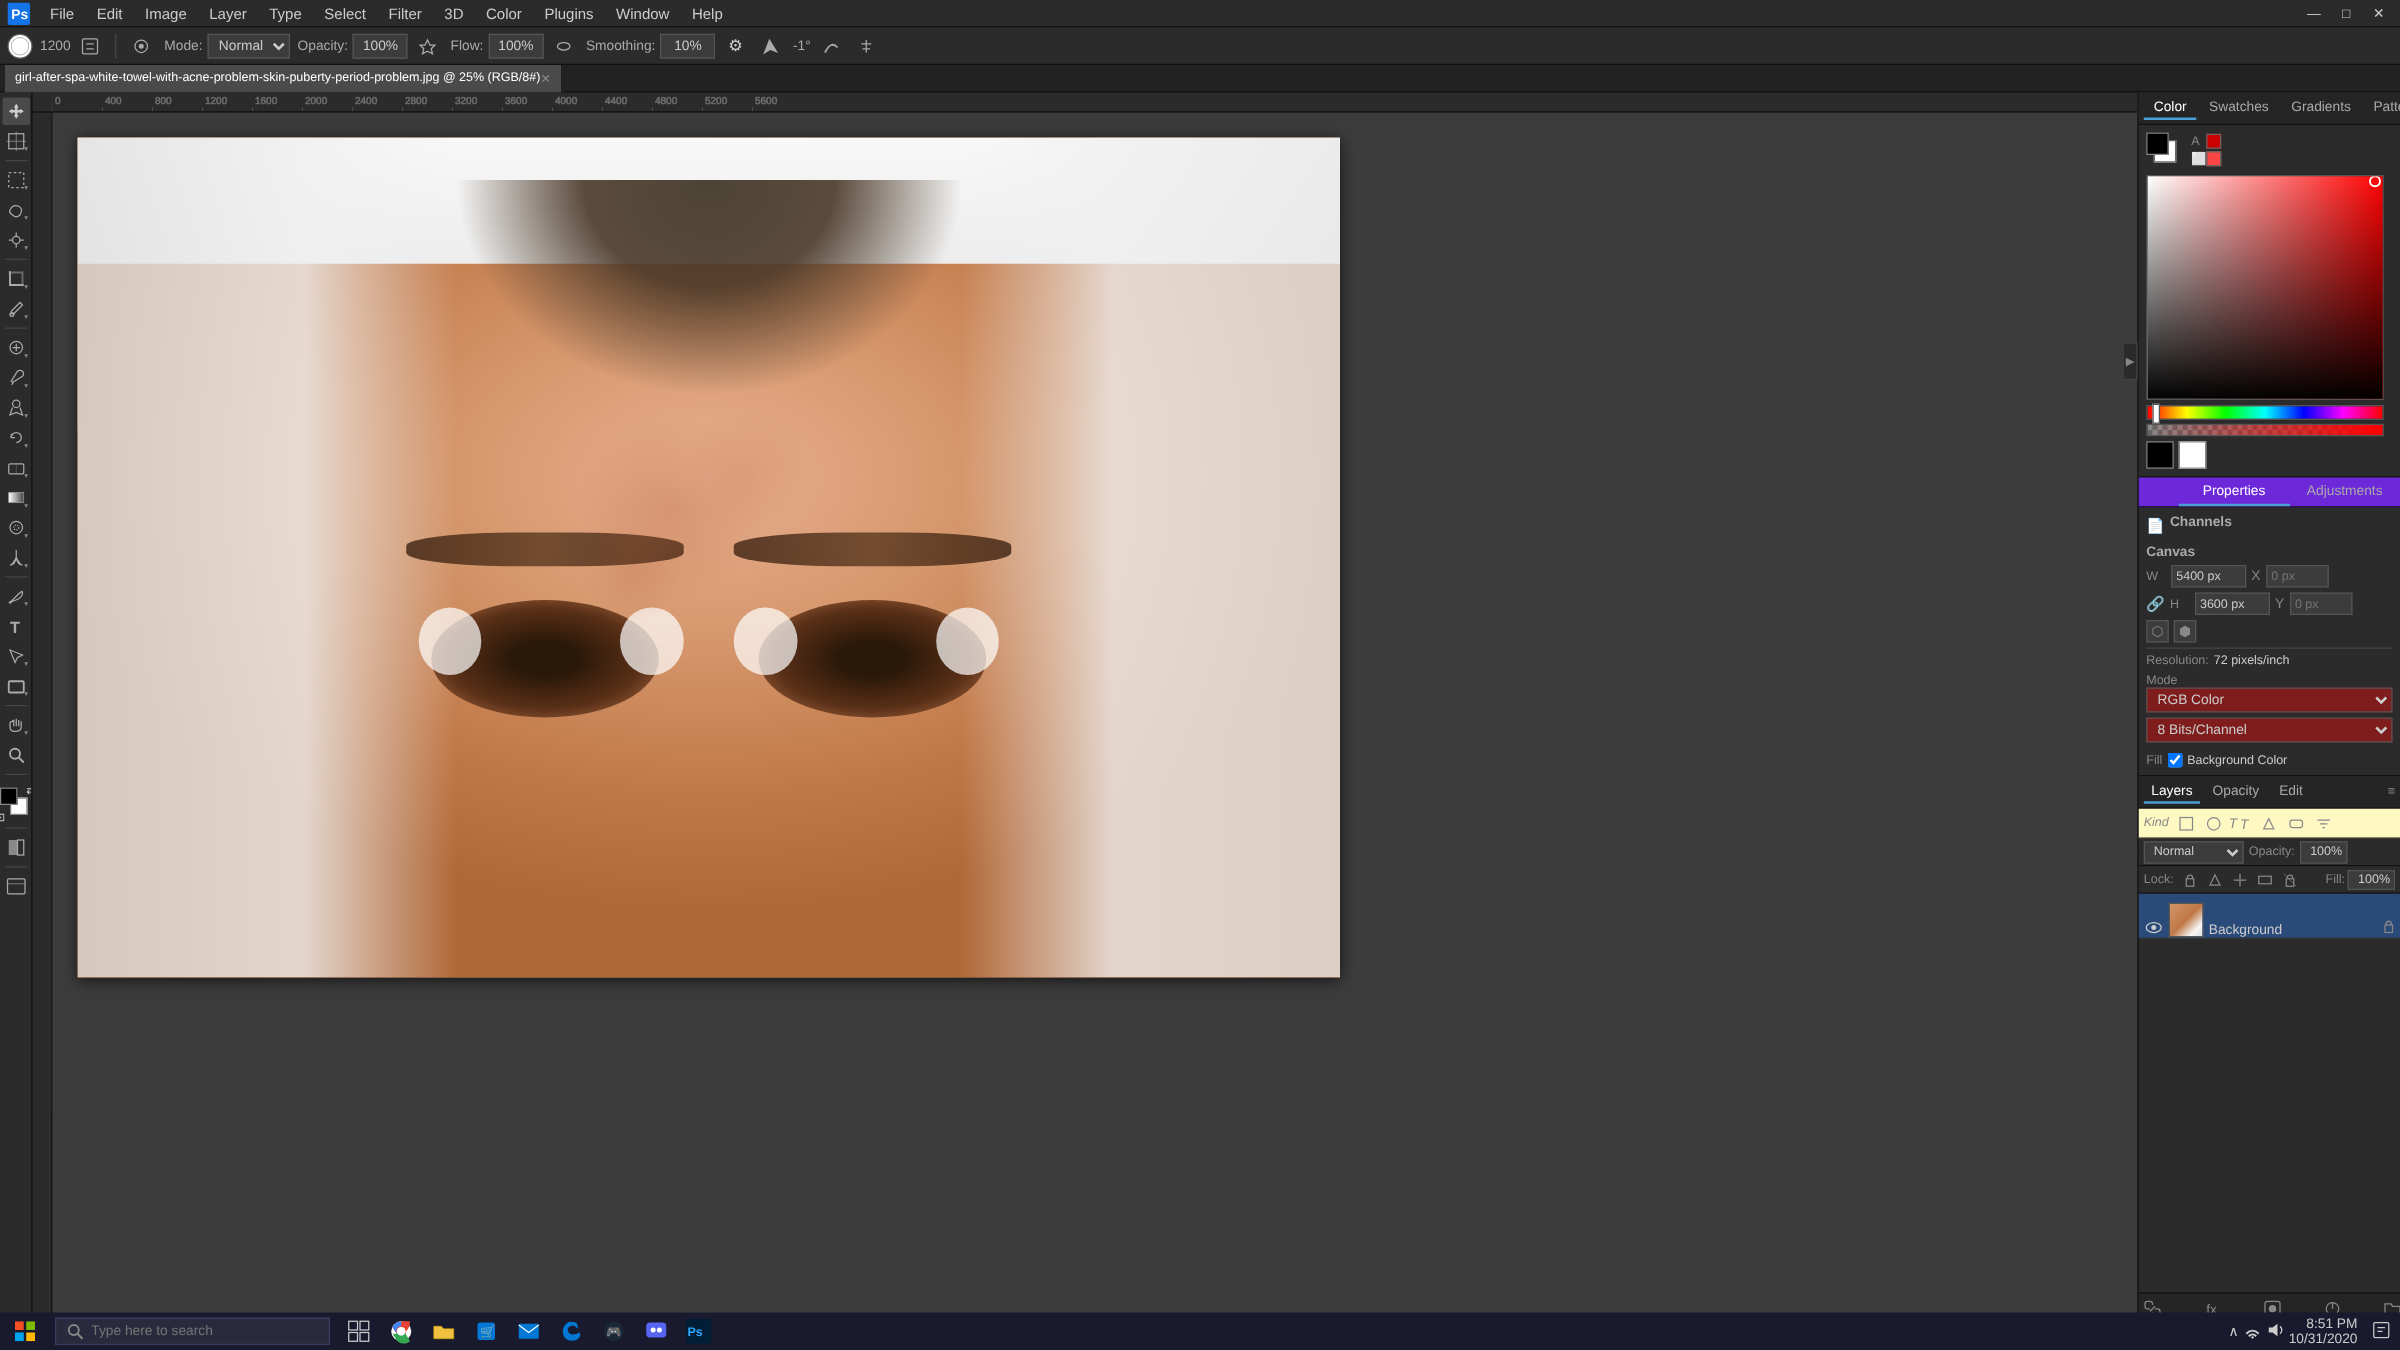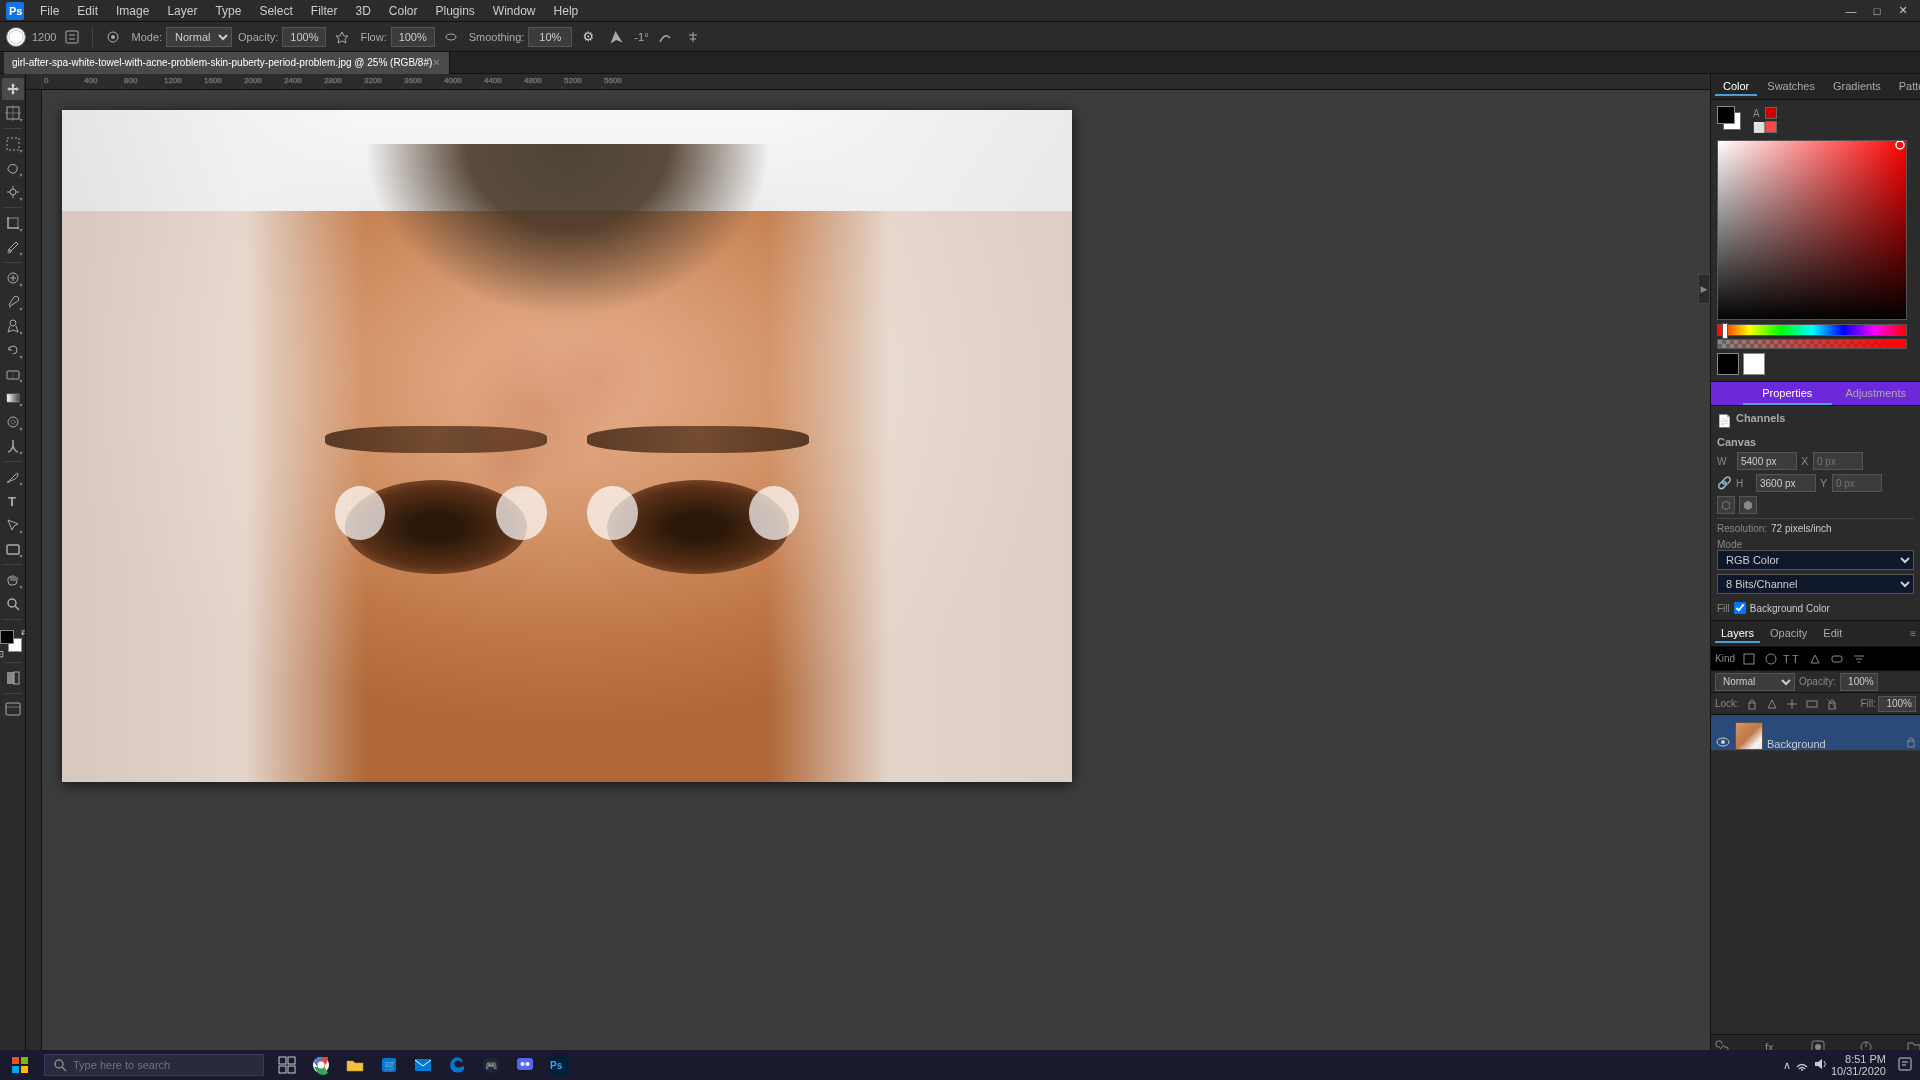--- a/index.html
+++ b/index.html
@@ -82,30 +82,30 @@
     .prop-tab { flex: 1; display: flex; align-items: center; justify-content: center; font-size: 11px; color: #aaa; cursor: pointer; border-bottom: 2px solid transparent; }
     .prop-tab.active { color: #fff; border-bottom: 2px solid #4a9fd4; }
     .prop-content { padding: 6px; }
     .prop-section-title { font-size: 11px; color: #aaa; margin-bottom: 6px; font-weight: bold; }
     .prop-row { display: flex; align-items: center; gap: 4px; margin-bottom: 4px; }
     .prop-label { font-size: 10px; color: #888; width: 16px; }
     .prop-input { background: #3c3c3c; border: 1px solid #555; color: #ccc; font-size: 10px; height: 18px; width: 60px; padding: 0 3px; }
     .prop-link-icon { font-size: 12px; color: #888; cursor: pointer; }
     .prop-divider { height: 1px; background: #444; margin: 4px 0; }
     .prop-icon-btn { width: 18px; height: 18px; display: flex; align-items: center; justify-content: center; cursor: pointer; font-size: 11px; color: #888; border: 1px solid #555; background: #3c3c3c; }
-    .prop-full-select { background: #0f172a; border: 1px solid #555; color: #ccc; font-size: 11px; height: 20px; padding: 0 4px; width: 100%; margin-bottom: 4px; }
+    .prop-full-select { background: #7f1d1d; border: 1px solid #555; color: #ccc; font-size: 11px; height: 20px; padding: 0 4px; width: 100%; margin-bottom: 4px; }
     .fill-row { display: flex; align-items: flex-end; gap: 4px; margin-top: 4px; }
     .fill-check { width: 12px; height: 12px; }
 
     
     #layers-panel { flex: 1; display: flex; flex-direction: column; }
     .layers-panel-tabs { display: flex; height: 26px; background: #252525; border-bottom: 1px solid #111; align-items: center; padding: 0 4px; gap: 4px; }
     .layers-tab { font-size: 11px; color: #aaa; cursor: pointer; padding: 2px 6px; border-bottom: 2px solid transparent; }
     .layers-tab.active { color: #fff; border-bottom: 2px solid #4a9fd4; }
-    .layers-toolbar { display: flex; align-items: center; height: 24px; padding: 0 4px; gap: 2px; background: #000000; border-bottom: 1px solid #111; }
+    .layers-toolbar { display: flex; align-items: center; height: 24px; padding: 0 4px; gap: 2px; background: #fef9c3; border-bottom: 1px solid #111; font-style: italic; }
     .layers-tool-btn { width: 20px; height: 20px; display: flex; align-items: center; justify-content: center; cursor: pointer; font-size: 11px; color: #888; }
     .kind-label { font-size: 10px; color: #888; margin-right: 2px; }
     .layers-options { display: flex; align-items: center; height: 22px; padding: 0 4px; gap: 4px; background: #2b2b2b; border-bottom: 1px solid #111; }
     .layers-blend { background: #3c3c3c; border: 1px solid #555; color: #ccc; font-size: 10px; height: 18px; width: 80px; padding: 0 3px; }
     .layers-opacity-label { font-size: 10px; color: #888; }
     .layers-opacity { background: #3c3c3c; border: 1px solid #555; color: #ccc; font-size: 10px; height: 18px; width: 38px; padding: 0 3px; text-align: right; }
     .layers-lock-row { display: flex; align-items: center; height: 22px; padding: 0 4px; gap: 2px; background: #2b2b2b; border-bottom: 1px solid #111; }
     .lock-label { font-size: 10px; color: #888; margin-right: 2px; }
     .lock-btn { width: 18px; height: 18px; display: flex; align-items: center; justify-content: center; cursor: pointer; font-size: 11px; color: #888; }
     .fill-label2 { font-size: 10px; color: #888; margin-left: auto; }

